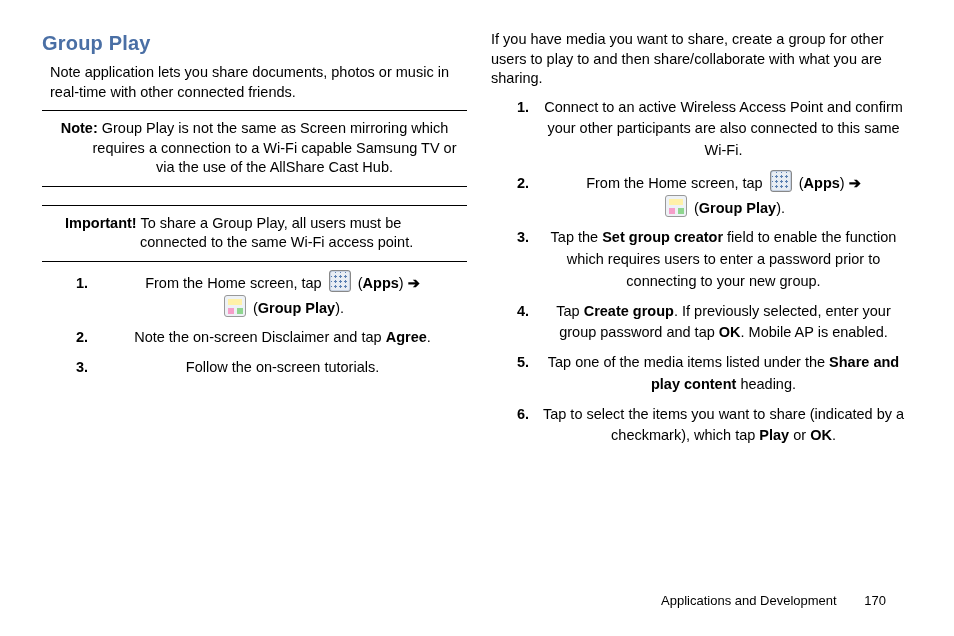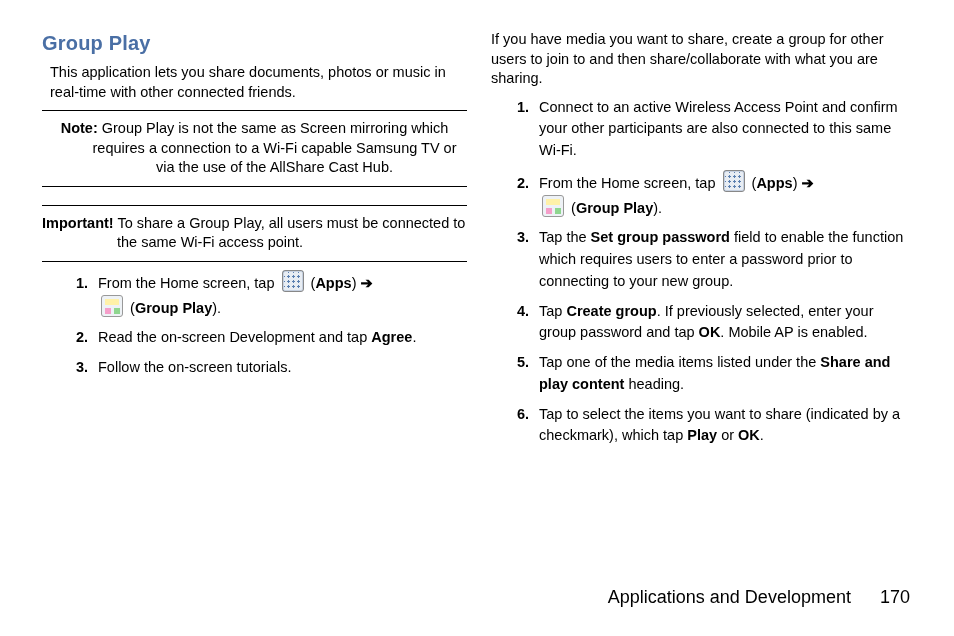--- a/index.html
+++ b/index.html
@@ -51,31 +51,33 @@
     padding: 2px 0 2px 0;
   }
   .note-body {
     padding-left: 40px;
     text-indent: -40px;
     text-align: center;
   }
   .important-body {
     padding-left: 75px;
     text-indent: -75px;
+    margin-left: 23px;
   }
   .bold { font-weight: bold; }
   ol.steps {
     padding-left: 28px;
     margin: 8px 0 0 22px;
   }
   ol.steps li {
     font-weight: bold;
     padding-left: 6px;
     margin-bottom: 8px;
     line-height: 1.5;
+    text-align: center;
   }
   ol.steps li .st {
     font-weight: normal;
   }
   .icon-apps {
     display: inline-block;
     width: 20px;
     height: 20px;
     vertical-align: -4px;
     border: 1px solid #888;
@@ -99,36 +101,36 @@
       linear-gradient(#8fd68f, #8fd68f) 12px 12px / 6px 6px no-repeat,
       #eef2f6;
     margin: 0 3px;
   }
   .arrow {
     font-weight: bold;
   }
   .footer {
     position: absolute;
     bottom: 28px;
-    right: 44px;
-    font-size: 18px;
+    right: 68px;
+    font-size: 13px;
     text-align: center;
   }
   .footer .pnum {
     margin-left: 24px;
   }
 </style>
 </head>
 <body>
 
 <div class="page">
 
   <div class="col">
     <h2 class="h1">Group Play</h2>
-    <p class="para">This application lets you share documents, photos or music in real-time with other connected friends.</p>
+    <p class="para">Note application lets you share documents, photos or music in real-time with other connected friends.</p>
 
     <hr class="rule">
     <div class="note-block">
       <div class="note-body">
         <span class="bold">Note:</span><span> Group Play is not the same as Screen mirroring which requires a connection to a Wi-Fi capable Samsung TV or via the use of the AllShare Cast Hub.</span>
       </div>
     </div>
     <hr class="rule">
 
     <div style="height:6px"></div>
@@ -144,41 +146,41 @@
     <ol class="steps">
       <li><span class="st">
         <span>From the Home screen, tap </span>
         <span class="icon-apps"></span>
         <span> (</span><span class="bold">Apps</span><span>) </span>
         <span class="arrow">➔</span><br>
         <span class="icon-gplay"></span>
         <span> (</span><span class="bold">Group Play</span><span>).</span>
       </span></li>
       <li><span class="st">
-        <span>Read the on-screen Development and tap </span><span class="bold">Agree</span><span>.</span>
+        <span>Note the on-screen Disclaimer and tap </span><span class="bold">Agree</span><span>.</span>
       </span></li>
       <li><span class="st">Follow the on-screen tutorials.</span></li>
     </ol>
   </div>
 
   <div class="col">
-    <p class="para">If you have media you want to share, create a group for other users to join to and then share/collaborate with what you are sharing.</p>
+    <p class="para">If you have media you want to share, create a group for other users to play to and then share/collaborate with what you are sharing.</p>
 
     <ol class="steps">
       <li><span class="st">Connect to an active Wireless Access Point and confirm your other participants are also connected to this same Wi-Fi.</span></li>
       <li><span class="st">
         <span>From the Home screen, tap </span>
         <span class="icon-apps"></span>
         <span> (</span><span class="bold">Apps</span><span>) </span>
         <span class="arrow">➔</span><br>
         <span class="icon-gplay"></span>
         <span> (</span><span class="bold">Group Play</span><span>).</span>
       </span></li>
       <li><span class="st">
-        <span>Tap the </span><span class="bold">Set group password</span><span> field to enable the function which requires users to enter a password prior to connecting to your new group.</span>
+        <span>Tap the </span><span class="bold">Set group creator</span><span> field to enable the function which requires users to enter a password prior to connecting to your new group.</span>
       </span></li>
       <li><span class="st">
         <span>Tap </span><span class="bold">Create group</span><span>. If previously selected, enter your group password and tap </span><span class="bold">OK</span><span>. Mobile AP is enabled.</span>
       </span></li>
       <li><span class="st">
         <span>Tap one of the media items listed under the </span><span class="bold">Share and play content</span><span> heading.</span>
       </span></li>
       <li><span class="st">
         <span>Tap to select the items you want to share (indicated by a checkmark), which tap </span><span class="bold">Play</span><span> or </span><span class="bold">OK</span><span>.</span>
       </span></li>

